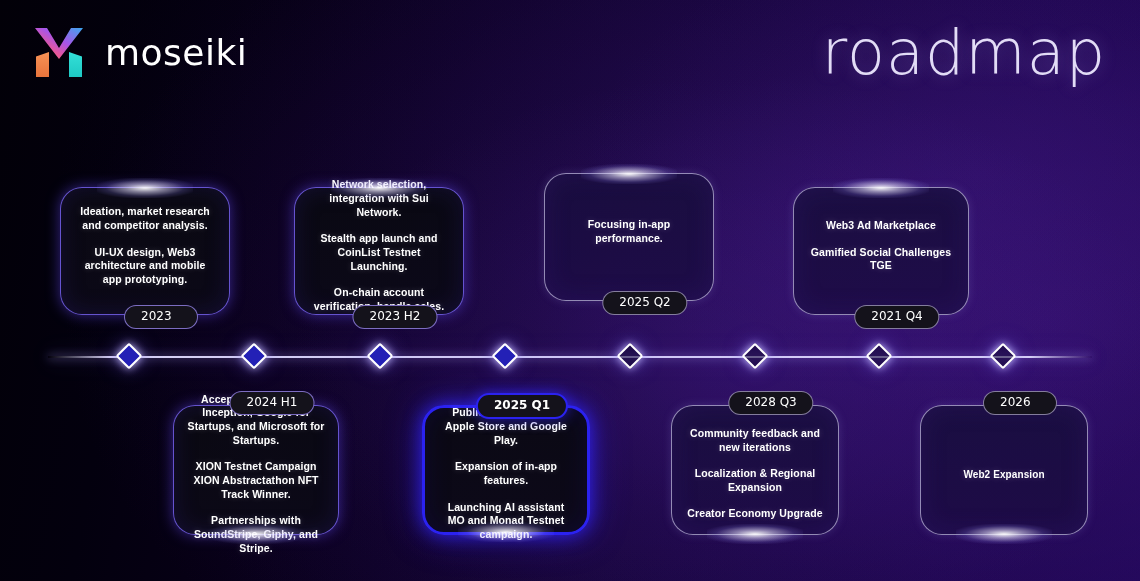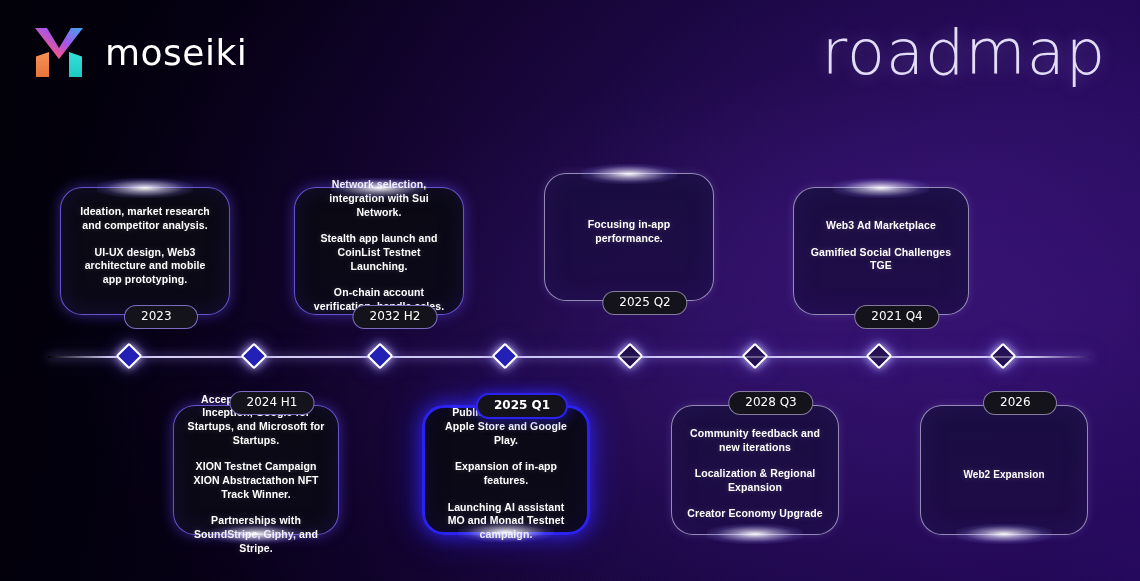--- a/index.html
+++ b/index.html
@@ -213,21 +213,21 @@
         </div>
         <div class="pill">2023</div>
       </div>
       <div class="card violet top" style="left: 294px; top: 187px; width: 170px; height: 128px;">
         <div class="edge-glow"></div>
         <div class="card-body">
           <div class="line">Network selection, integration with Sui Network.</div>
           <div class="line">Stealth app launch and CoinList Testnet Launching.</div>
           <div class="line">On-chain account verification, handle sales.</div>
         </div>
-        <div class="pill">2032 H2</div>
+        <div class="pill">2023 H2</div>
       </div>
       <div class="card soft top" style="left: 544px; top: 173px; width: 170px; height: 128px;">
         <div class="edge-glow"></div>
         <div class="card-body">
           <div class="line">Focusing in-app performance.</div>
         </div>
         <div class="pill">2025 Q2</div>
       </div>
       <div class="card soft top" style="left: 793px; top: 187px; width: 176px; height: 128px;">
         <div class="edge-glow"></div>

